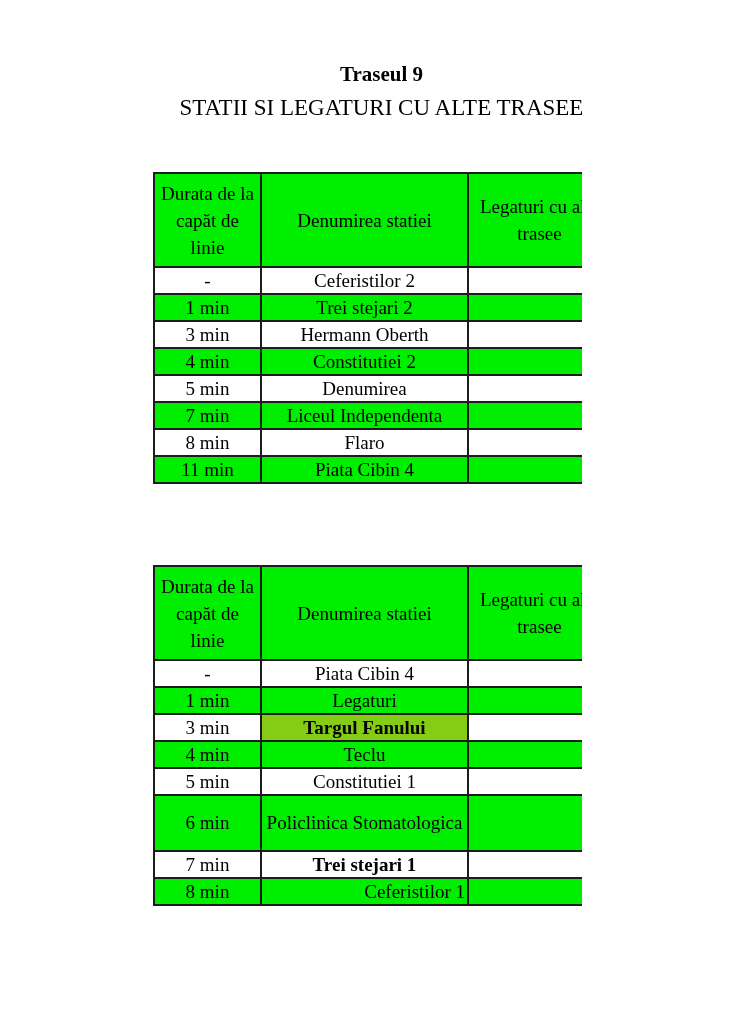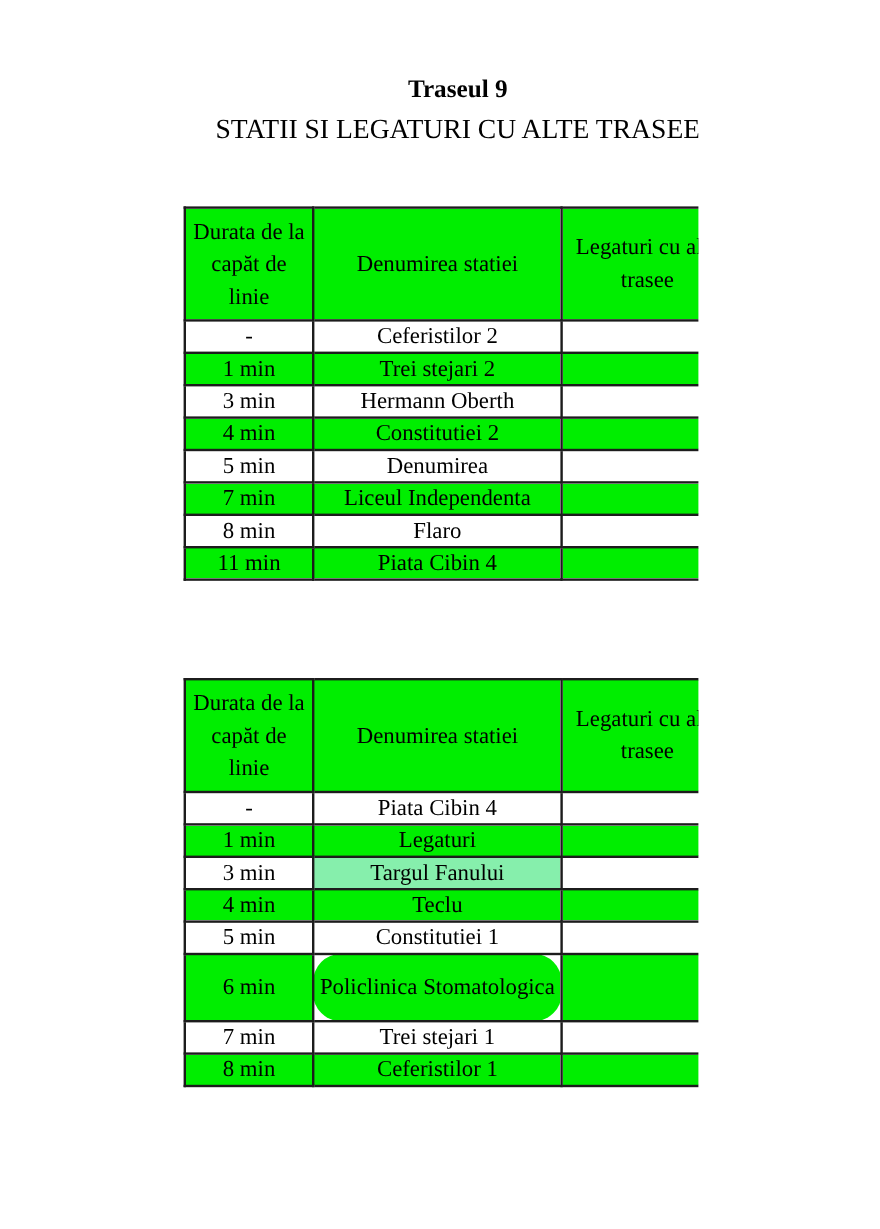--- a/index.html
+++ b/index.html
@@ -152,44 +152,44 @@
           <td style="background: rgb(255, 255, 255);">Piata Cibin 4</td>
           <td style="background: rgb(255, 255, 255);"></td>
         </tr>
         <tr>
           <td style="background: rgb(0, 238, 0);">1 min</td>
           <td style="background: rgb(0, 238, 0);">Legaturi</td>
           <td style="background: rgb(0, 238, 0);"></td>
         </tr>
         <tr>
           <td style="background: rgb(255, 255, 255);">3 min</td>
-          <td style="background: #86efac;">Targul Fanului</td>
+          <td style="background: #84cc16; font-weight: bold;">Targul Fanului</td>
           <td style="background: rgb(255, 255, 255);"></td>
         </tr>
         <tr>
           <td style="background: rgb(0, 238, 0);">4 min</td>
           <td style="background: rgb(0, 238, 0);">Teclu</td>
           <td style="background: rgb(0, 238, 0);"></td>
         </tr>
         <tr>
           <td style="background: rgb(255, 255, 255);">5 min</td>
           <td style="background: rgb(255, 255, 255);">Constitutiei 1</td>
           <td style="background: rgb(255, 255, 255);"></td>
         </tr>
         <tr class="tall">
           <td style="background: rgb(0, 238, 0);">6 min</td>
-          <td style="background: rgb(0, 238, 0); border-radius: 23px;">Policlinica Stomatologica</td>
+          <td style="background: rgb(0, 238, 0);">Policlinica Stomatologica</td>
           <td style="background: rgb(0, 238, 0);"></td>
         </tr>
         <tr>
           <td style="background: rgb(255, 255, 255);">7 min</td>
-          <td style="background: rgb(255, 255, 255);">Trei stejari 1</td>
+          <td style="background: rgb(255, 255, 255); font-weight: bold;">Trei stejari 1</td>
           <td style="background: rgb(255, 255, 255);"></td>
         </tr>
         <tr>
           <td style="background: rgb(0, 238, 0);">8 min</td>
-          <td style="background: rgb(0, 238, 0);">Ceferistilor 1</td>
+          <td style="background: rgb(0, 238, 0); text-align: right;">Ceferistilor 1</td>
           <td style="background: rgb(0, 238, 0);"></td>
         </tr>
       </tbody>
   </table>
 
 </div>
 
 </body></html>

